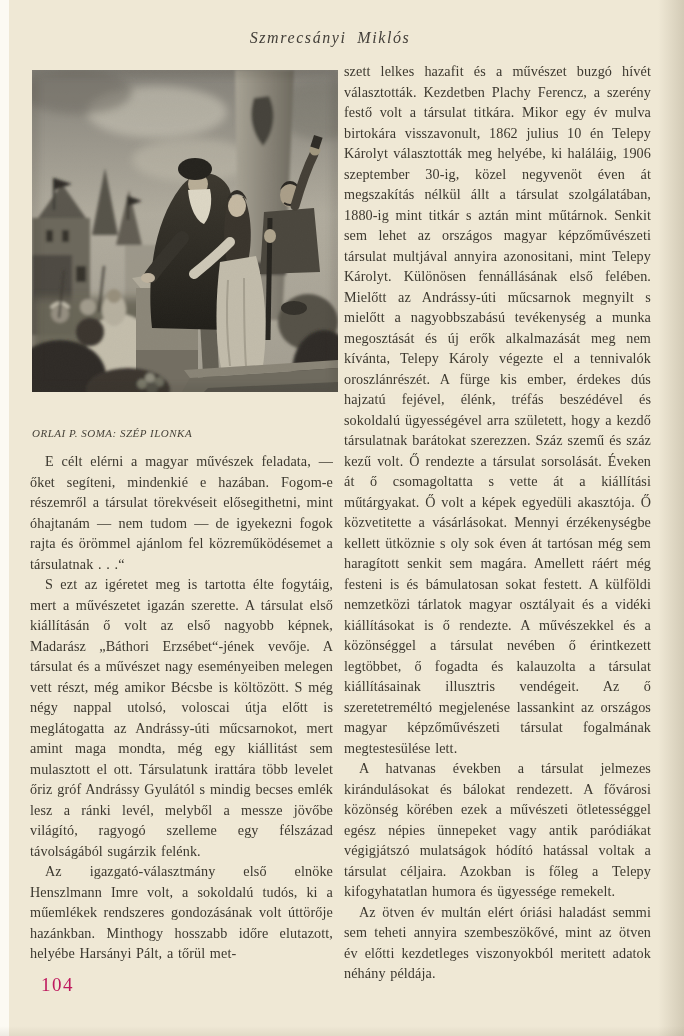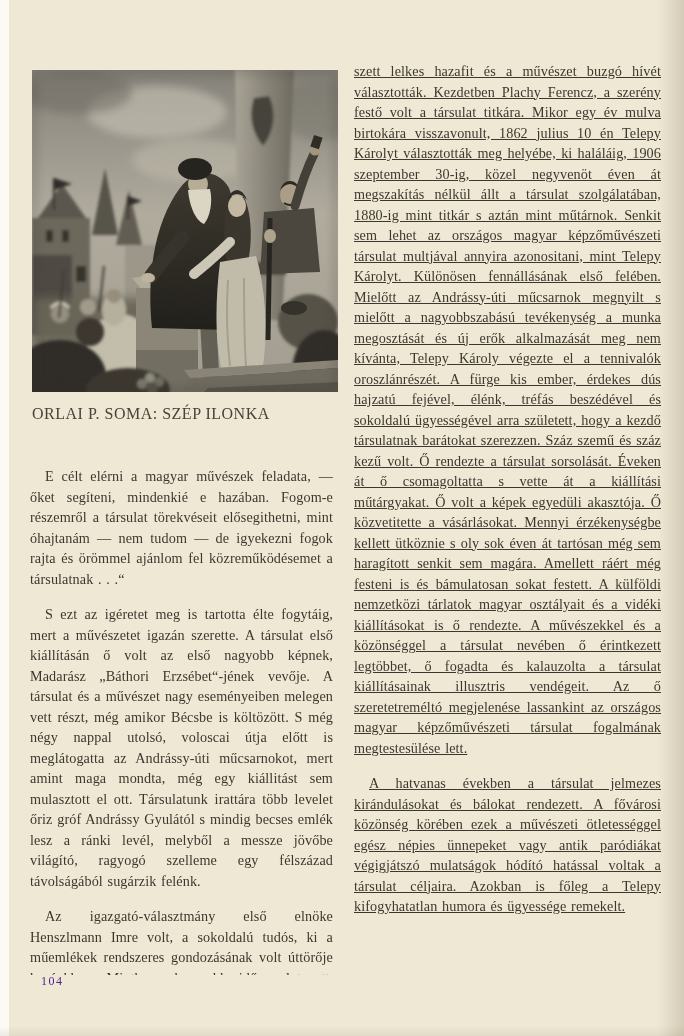--- a/index.html
+++ b/index.html
@@ -34,51 +34,53 @@
     color: #44403a;
   }
   .illustration {
     position: absolute; left: 32px; top: 70px; width: 306px; height: 322px;
     margin: 0; padding: 0;
     box-shadow: inset 0 0 14px rgba(50,45,35,0.40);
     background: #9a968b;
   }
   .illustration svg { display: block; width: 306px; height: 322px; }
   .caption {
-    position: absolute; left: 32px; top: 406px; width: 300px;
-    font-size: 16px;
+    position: absolute; left: 32px; top: 426px; width: 300px;
+    font-size: 11px;
     line-height: 15.5px;
     letter-spacing: 0.5px;
     color: #47433a;
+    font-style: italic;
   }
   .col {
     position: absolute;
     text-align: justify;
     font-size: 14.2px;
     line-height: 20.5px;
     letter-spacing: 0.1px;
     word-spacing: 1px;
   }
   .col p { margin: 0; }
-  .col p.indent { text-indent: 15px; margin-top: 15px; }
+  .col p.indent { text-indent: 15px; }
   .col-left  { left: 30px;  top: 451px; width: 303px; height: 524px; overflow: hidden; }
-  .col-right { left: 354px; top: 61px;  width: 307px; height: 924px; overflow: hidden; text-decoration: underline; }
+  .col-right { left: 344px; top: 61px;  width: 307px; height: 924px; overflow: hidden; }
   .pagenum {
     position: absolute; left: 41px; top: 974px;
-    font-size: 12px; letter-spacing: 1.5px; color: #4c1d95;
+    font-size: 19px; letter-spacing: 1.5px; color: #be185d;
   }
 </style>
 </head>
 <body>
 
 <div class="page">
   <div class="edge-left"></div>
   <div class="edge-right"></div>
   <div class="edge-bottom"></div>
 
+  <div class="header">Szmrecsányi Miklós</div>
 
   <figure class="illustration" role="img" aria-label="Fekete-fehér műlap: idős szakállas férfi prémsapkában és lehajtott fejű fiatal nő kőpárkánynál, mögöttük oszlop, emelt karú férfi és középkori városkép, előtérben tömeg sisakos alakokkal">
     <svg viewBox="0 0 306 322" xmlns="http://www.w3.org/2000/svg">
       <defs>
         <linearGradient id="sky" x1="0" y1="0" x2="0" y2="1">
           <stop offset="0" stop-color="#85827a"></stop>
           <stop offset="0.45" stop-color="#b2ad9f"></stop>
           <stop offset="1" stop-color="#a39e91"></stop>
         </linearGradient>
         <linearGradient id="stone" x1="0" y1="0" x2="1" y2="0">
@@ -210,16 +212,17 @@
 
   <div class="col col-left">
     <p class="para indent">E célt elérni a magyar művészek feladata, — őket segíteni, mindenkié e hazában. Fogom-e részemről a társulat törekvéseit elősegithetni, mint óhajtanám — nem tudom — de igyekezni fogok rajta és örömmel ajánlom fel közreműködésemet a társulatnak . . .“</p>
     <p class="para indent">S ezt az igéretet meg is tartotta élte fogytáig, mert a művészetet igazán szerette. A társulat első kiállításán ő volt az első nagyobb képnek, Madarász „Báthori Erzsébet“-jének vevője. A társulat és a művészet nagy eseményeiben melegen vett részt, még amikor Bécsbe is költözött. S még négy nappal utolsó, voloscai útja előtt is meglátogatta az Andrássy-úti műcsarnokot, mert amint maga mondta, még egy kiállitást sem mulasztott el ott. Társulatunk irattára több levelet őriz gróf Andrássy Gyulától s mindig becses emlék lesz a ránki levél, melyből a messze jövőbe világító, ragyogó szelleme egy félszázad távolságából sugárzik felénk.</p>
     <p class="para indent">Az igazgató-választmány első elnöke Henszlmann Imre volt, a sokoldalú tudós, ki a műemlékek rendszeres gondozásának volt úttörője hazánkban. Minthogy hosszabb időre elutazott, helyébe Harsányi Pált, a tőrül met-</p>
   </div>
 
   <div class="col col-right">
     <p class="para">szett lelkes hazafit és a művészet buzgó hívét választották. Kezdetben Plachy Ferencz, a szerény festő volt a társulat titkára. Mikor egy év mulva birtokára visszavonult, 1862 julius 10 én Telepy Károlyt választották meg helyébe, ki haláláig, 1906 szeptember 30-ig, közel negyvenöt éven át megszakítás nélkül állt a társulat szolgálatában, 1880-ig mint titkár s aztán mint műtárnok. Senkit sem lehet az országos magyar képzőművészeti társulat multjával annyira azonositani, mint Telepy Károlyt. Különösen fennállásának első felében. Mielőtt az Andrássy-úti műcsarnok megnyilt s mielőtt a nagyobbszabású tevékenység a munka megosztását és új erők alkalmazását meg nem kívánta, Telepy Károly végezte el a tennivalók oroszlánrészét. A fürge kis ember, érdekes dús hajzatú fejével, élénk, tréfás beszédével és sokoldalú ügyességével arra született, hogy a kezdő társulatnak barátokat szerezzen. Száz szemű és száz kezű volt. Ő rendezte a társulat sorsolását. Éveken át ő csomagoltatta s vette át a kiállítási műtárgyakat. Ő volt a képek egyedüli akasztója. Ő közvetitette a vásárlásokat. Mennyi érzékenységbe kellett ütköznie s oly sok éven át tartósan még sem haragított senkit sem magára. Amellett ráért még festeni is és bámulatosan sokat festett. A külföldi nemzetközi tárlatok magyar osztályait és a vidéki kiállításokat is ő rendezte. A művészekkel és a közönséggel a társulat nevében ő érintkezett legtöbbet, ő fogadta és kalauzolta a társulat kiállításainak illusztris vendégeit. Az ő szeretetreméltó megjelenése lassankint az országos magyar képzőművészeti társulat fogalmának megtestesülése lett.</p>
     <p class="para indent">A hatvanas években a társulat jelmezes kirándulásokat és bálokat rendezett. A fővárosi közönség körében ezek a művészeti ötletességgel egész népies ünnepeket vagy antik paródiákat végigjátszó mulatságok hódító hatással voltak a társulat céljaira. Azokban is főleg a Telepy kifogyhatatlan humora és ügyessége remekelt.</p>
+    <p class="para indent">Az ötven év multán elért óriási haladást semmi sem teheti annyira szembeszökővé, mint az ötven év előtti kezdetleges viszonyokból meritett adatok néhány példája.</p>
   </div>
 
   <div class="pagenum">104</div>
 </div>
 
 </body></html>

